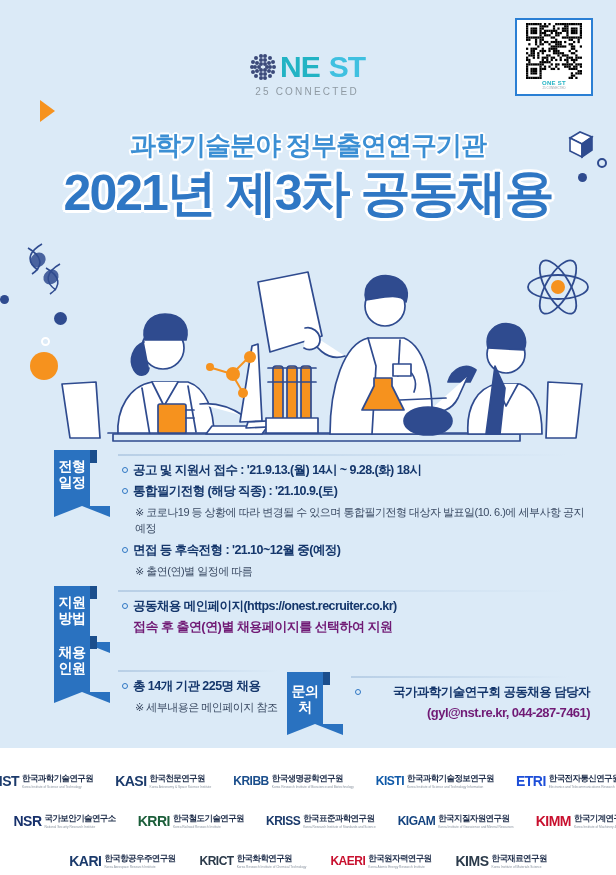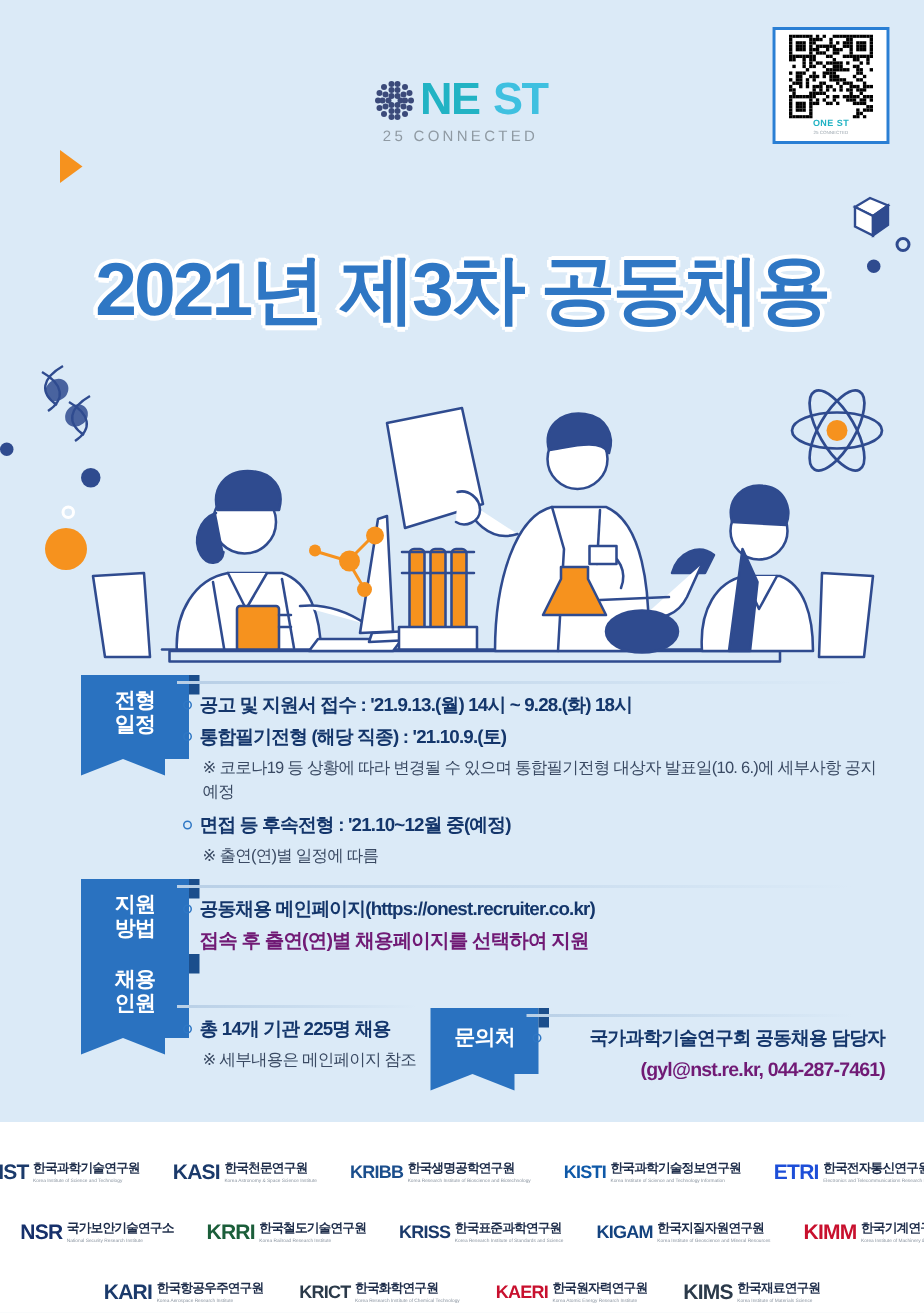--- a/index.html
+++ b/index.html
@@ -84,21 +84,21 @@
   .dot-orange { border-radius: 50%; background: #f6921e; }
   .ring-navy { border-radius: 50%; border: 2px solid #2f4b8f; }
   .ring-white { border-radius: 50%; border: 2px solid #ffffff; }
 
   
   .illus { position: absolute; left: 0; top: 236px; width: 616px; height: 208px; }
 
   
   .sec { position: absolute; }
   .tag {
-    position: relative; width: 72px; min-height: 56px;
+    position: relative; width: 36px; min-height: 56px;
     background: #2a72c0; color: #fff; text-align: center;
     font-size: 14px; font-weight: bold; letter-spacing: -0.5px;
     padding: 8px 0 10px; line-height: 1.15;
   }
   .tag::after {
     content: ""; position: absolute; left: 0; bottom: -11px;
     width: 0; height: 0;
     border-left: 28px solid #2a72c0;
     border-right: 28px solid #2a72c0;
     border-bottom: 11px solid transparent;
@@ -483,20 +483,21 @@
           <rect x="19" y="24" width="1" height="1" fill="#000"></rect>
           <rect x="20" y="24" width="1" height="1" fill="#000"></rect>
           <rect x="22" y="24" width="1" height="1" fill="#000"></rect>
         </svg></div>
     <div class="qr-cap">ONE ST</div>
     <div class="qr-cap2">25 CONNECTED</div>
   </div>
 
   <div class="tri-play"></div>
 
+  <div class="title-sm">과학기술분야 정부출연연구기관</div>
   <div class="title-lg">2021년 제3차 공동채용</div>
 
   <svg class="deco" style="left:18px;top:240px;" width="60" height="60" viewBox="0 0 60 60">
     <g stroke="#2f4b8f" stroke-width="1.6" fill="none">
       <path d="M10 8 C24 16 26 26 14 34"></path>
       <path d="M24 4 C10 12 8 22 20 30"></path>
       <path d="M28 28 C42 36 44 46 32 54"></path>
       <path d="M42 24 C28 32 26 42 38 50"></path>
     </g>
     <ellipse cx="20" cy="20" rx="8" ry="7" fill="#2f4b8f" opacity="0.85" transform="rotate(-40 20 20)"></ellipse>

